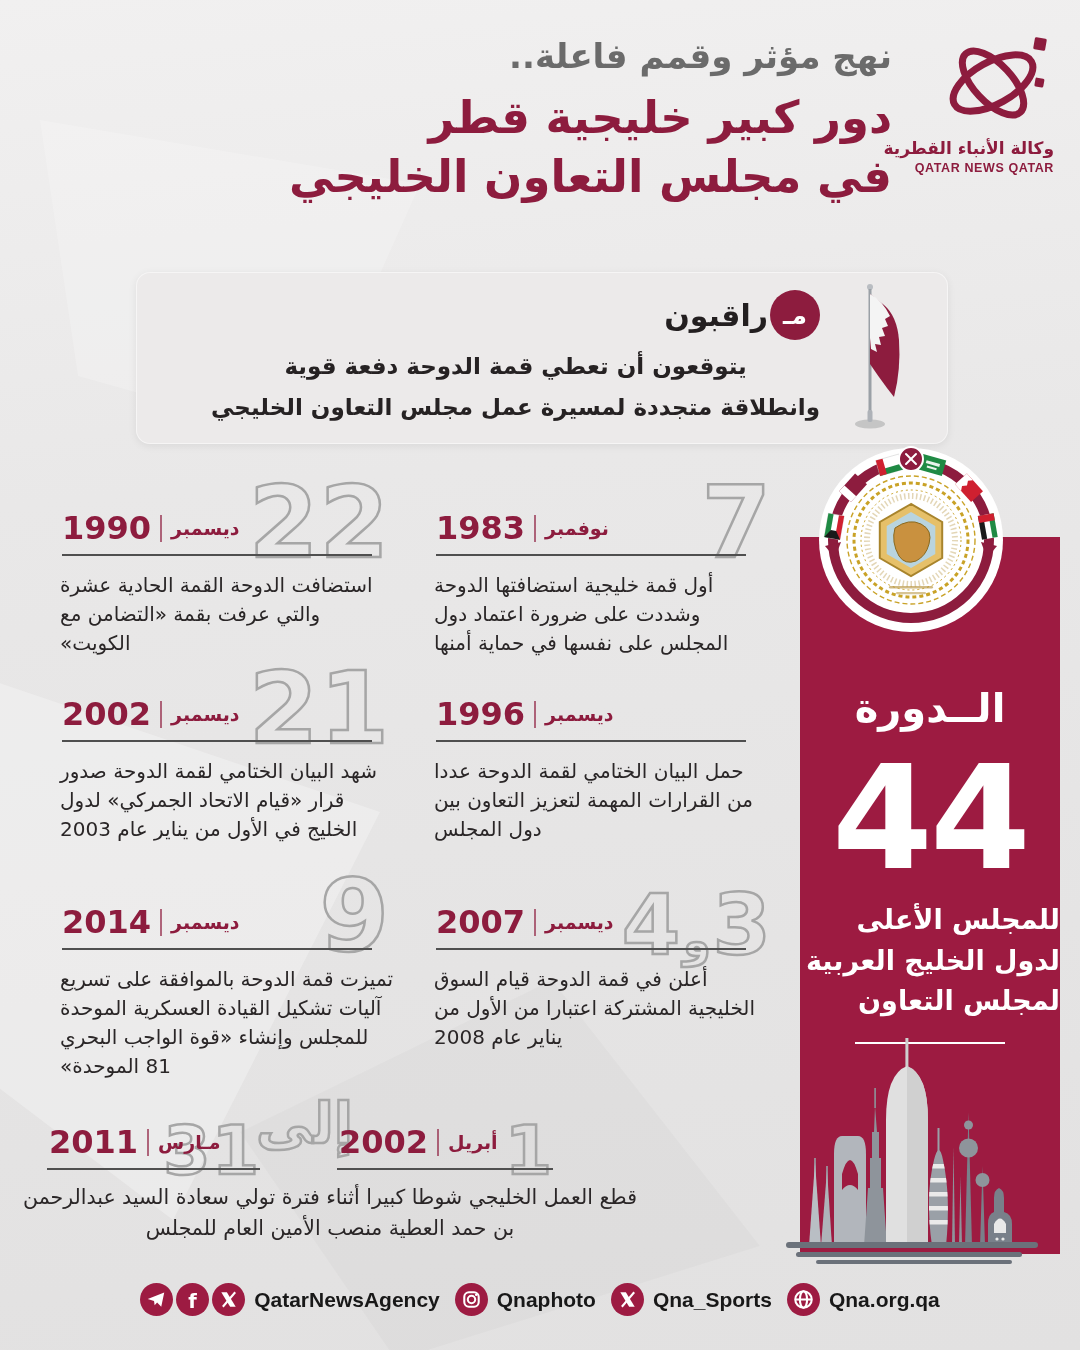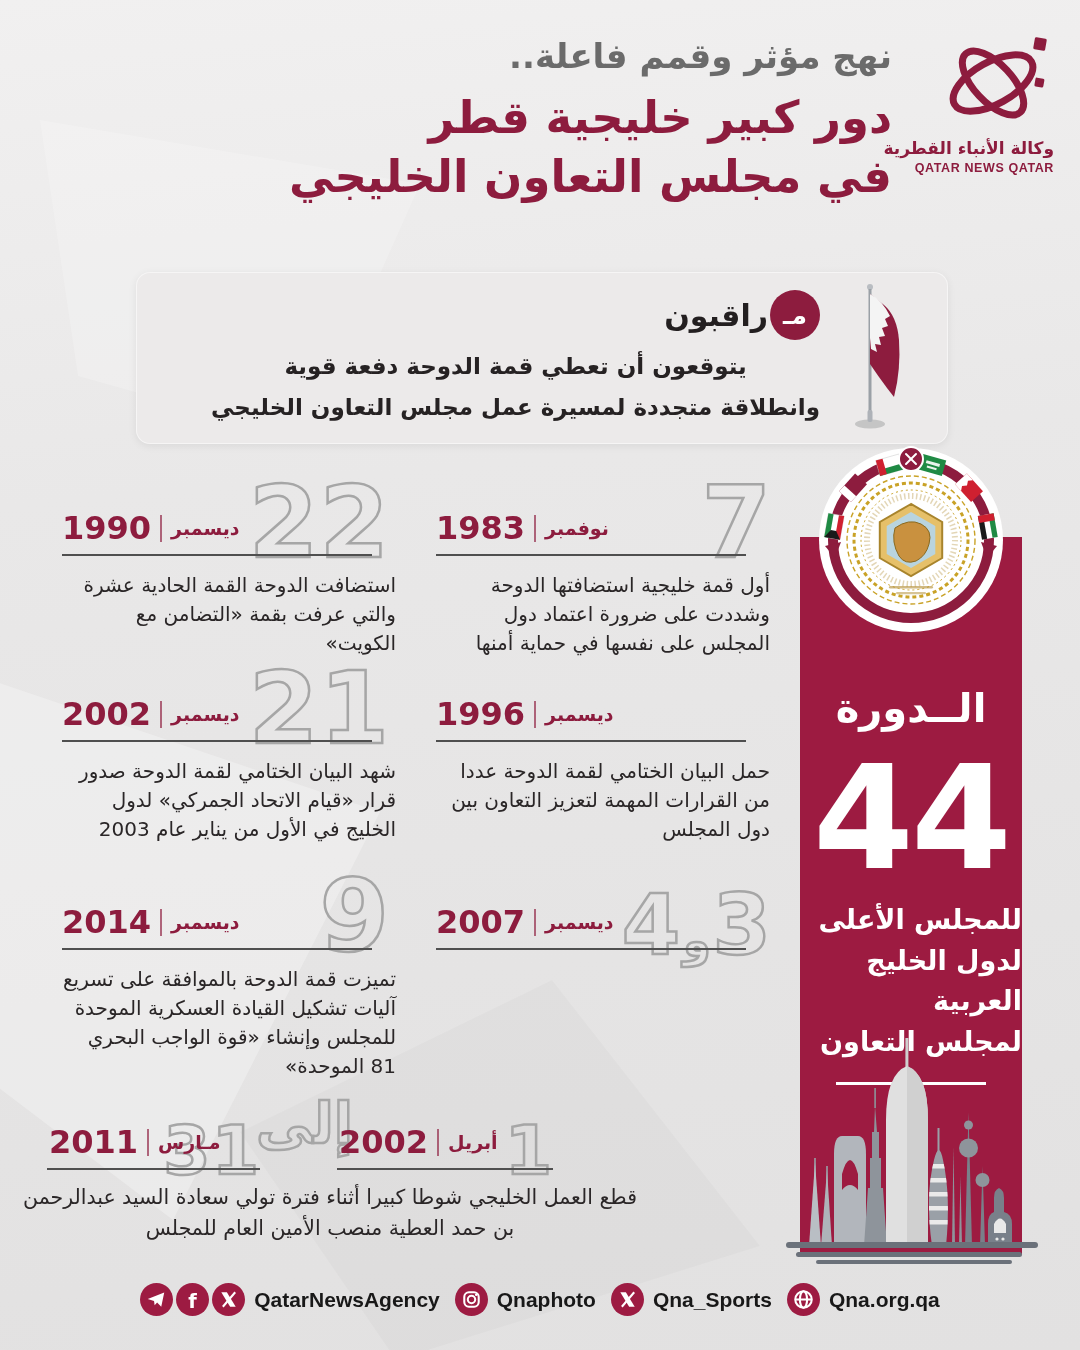--- a/index.html
+++ b/index.html
@@ -51,33 +51,33 @@
   .rule { position:absolute; left:2px; bottom:0; width:calc(100% - 26px); border-bottom:2.5px solid #4f4f4f; }
   .bignum { position:absolute; right:6px; bottom:-17px; line-height:1; font-weight:bold;
             font-size:100px; color:transparent; -webkit-text-stroke:2.5px #a6a6a6; letter-spacing:1px; }
   @supports not (-webkit-text-stroke:1px black) { .bignum, .ila { color:#c3c3c3 !important; } }
   .bignum.split { display:flex; direction:rtl; align-items:flex-end; font-size:84px; }
   .bignum .conj { font-size:44px; margin:0 2px 4px 2px; }
   .edate { position:absolute; left:2px; bottom:9px; display:flex; direction:rtl; align-items:center; }
   .edate .month { font-size:19px; font-weight:bold; color:#8d1c3e; }
   .edate .dsep { width:2px; height:27px; background:#8d1c3e; opacity:.65; margin:0 9px; }
   .edate .year { font-size:32px; font-weight:bold; color:#8d1c3e; }
-  .etext { margin-top:15px; direction:rtl; text-align:right; font-size:20px; line-height:1.45; color:#2a2627; }
+  .etext { margin-top:15px; direction:rtl; text-align:left; font-size:20px; line-height:1.45; color:#2a2627; }
 
   
   .p-entry { width:216px; }
   .p-entry .bignum { font-size:68px; bottom:-15px; right:0; }
   .p-entry .rule { width:100%; left:0; }
   .ila { left:256px; top:1096px; font-size:56px; font-weight:bold; line-height:1;
          color:transparent; -webkit-text-stroke:2.5px #a6a6a6; z-index:2; }
   .period-text { left:20px; top:1182px; width:620px; direction:rtl; text-align:center;
                  font-size:20.5px; line-height:1.5; color:#2a2627; z-index:2; }
 
   
-  .panel { left:800px; top:537px; width:222px; height:717px; background:#9d1b41; z-index:1;
+  .panel { left:800px; top:537px; width:260px; height:717px; background:#9d1b41; z-index:1;
            text-align:center; direction:rtl; padding-top:148px; }
   .panel-label { font-size:40px; font-weight:bold; color:#fff; }
   .panel-number { font-size:145px; font-weight:bold; color:#fff; line-height:1.0; letter-spacing:-3px;
                   margin-top:14px; font-family:"DejaVu Sans",sans-serif; }
   .panel-line { font-size:27px; color:#fff; line-height:1.5; font-weight:bold; }
   .panel-lines { margin-top:10px;text-align:right; }
   .panel-rule { width:150px; height:2.5px; background:#fff; margin:20px auto 0 auto; }
   .emblem { left:817px; top:446px; z-index:3; }
   .skyline { left:782px; top:1028px; z-index:3; }
 
@@ -208,20 +208,21 @@
         <span class="conj">و</span>
         <span>4</span>
       </div>
       <div class="edate">
         <span class="month">ديسمبر</span>
         <span class="dsep"></span>
         <span class="year">2007</span>
       </div>
       <div class="rule"></div>
     </div>
+    <p class="etext">أعلن في قمة الدوحة قيام السوق الخليجية المشتركة اعتبارا من الأول من يناير عام 2008</p>
   </article>
 
   <article class="entry p-entry" style="left:47px;top:1090px;width:213px">
     <div class="ehead">
       <div class="bignum">31</div>
       <div class="edate">
         <span class="month">مـارس</span>
         <span class="dsep"></span>
         <span class="year">2011</span>
       </div>

